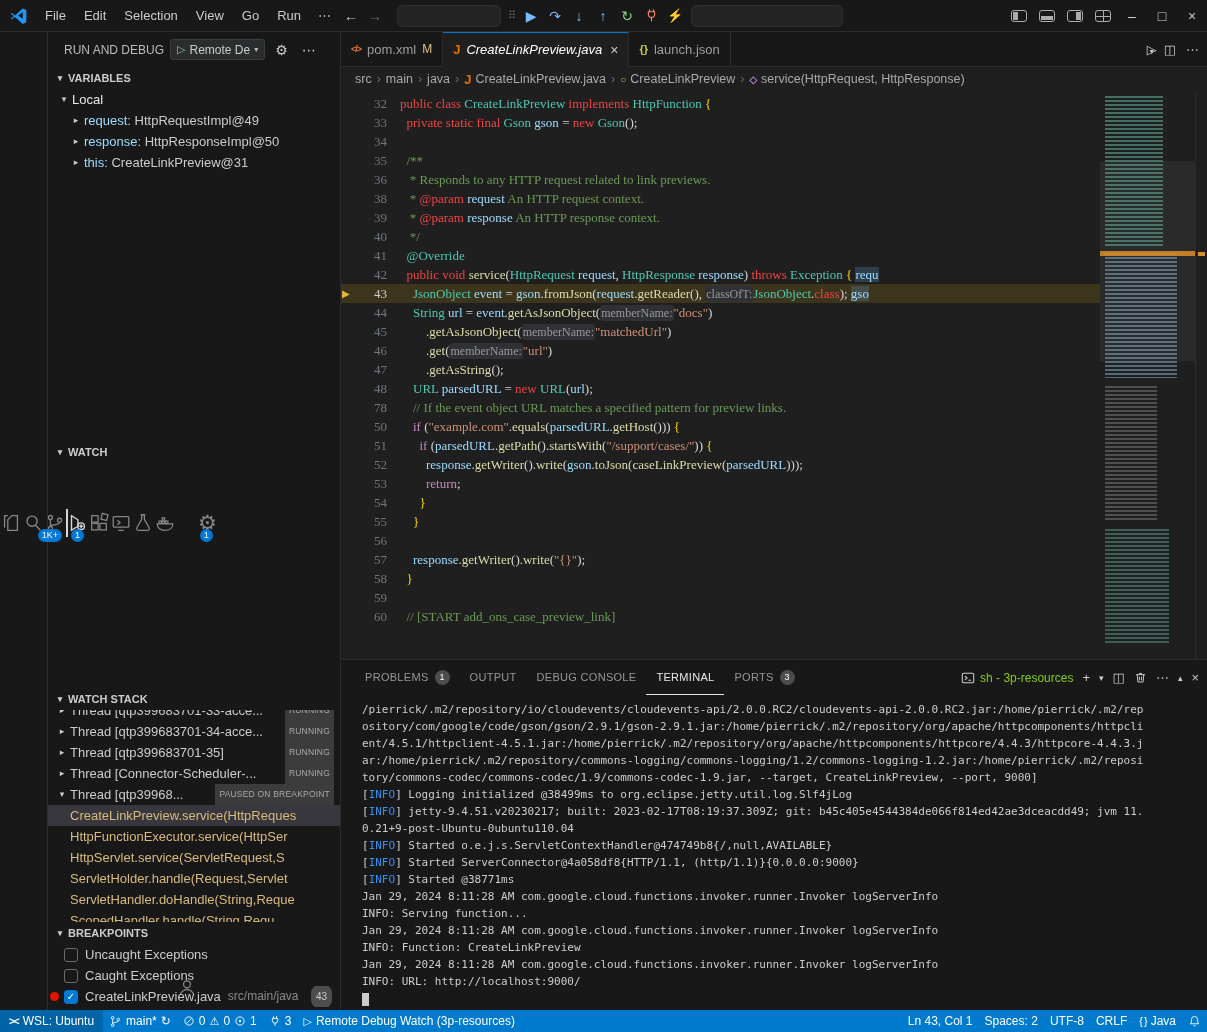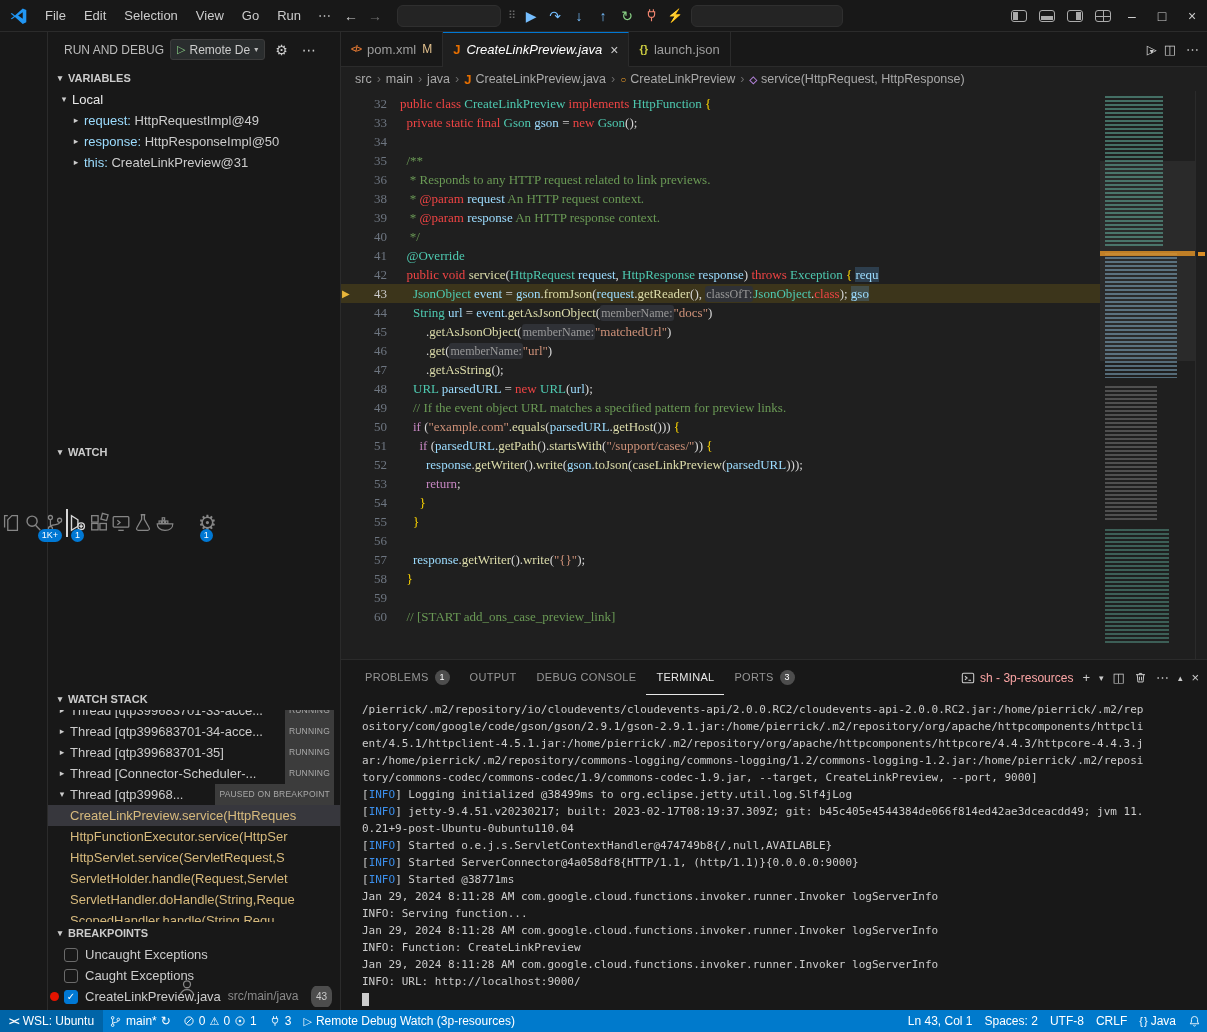--- a/index.html
+++ b/index.html
@@ -121,21 +121,21 @@
 .ruler-mark{position:absolute;left:2px;right:2px;top:161px;height:4px;background:#da8e26}
 
 
 .panel{height:351px;flex:none;background:#181818;border-top:1px solid #2b2b2b;display:flex;flex-direction:column}
 .panel-header{height:35px;display:flex;align-items:center;padding:0 8px 0 14px;flex:none}
 .p-tabs{display:flex;align-items:stretch;height:35px}
 .p-tab{display:flex;align-items:center;gap:6px;padding:0 10px;font-size:11px;letter-spacing:.3px;color:#969696;border-bottom:1px solid transparent}
 .p-tab.active{color:#e7e7e7;border-bottom-color:#e7e7e7}
 .p-badge{background:#4d4d4d;color:#ffffff;font-size:9px;border-radius:8px;min-width:15px;height:15px;line-height:15px;text-align:center;padding:0 3px}
 .p-right{margin-left:auto;display:flex;align-items:center;gap:9px;color:#cccccc}
-.shell-item{display:flex;align-items:center;gap:5px;font-size:12px;color:#fca5a5}
+.shell-item{display:flex;align-items:center;gap:5px;font-size:12px;color:#84cc16}
 .p-icon{font-size:13px;color:#cccccc}
 .p-icon.small{font-size:9px}
 .terminal{flex:1;padding:6px 0 0 21px;font-family:"DejaVu Sans Mono","Liberation Mono",monospace;font-size:11px;overflow:hidden}
 .t-line{height:17px;line-height:17px;white-space:pre;overflow:hidden}
 .tk-tw{color:#cccccc}.tk-tb{color:#3b8eea}
 .t-cursor{display:inline-block;width:7px;height:13px;background:#cccccc;vertical-align:middle}
 
 
 .statusbar{position:absolute;left:0;right:0;bottom:0;height:22px;background:#007acc;color:#ffffff;display:flex;align-items:center;font-size:12px}
 .sb-item{display:flex;align-items:center;gap:4px;padding:0 6px;height:22px;white-space:nowrap}
@@ -516,21 +516,21 @@
             <span class="ln">47</span>
             <span class="lt"><span class="tk-d">        .</span><span class="tk-f">getAsString</span><span class="tk-d">();</span></span>
           </div>
           <div class="code-line">
             <span class="glyph"></span>
             <span class="ln">48</span>
             <span class="lt"><span class="tk-d">    </span><span class="tk-t">URL</span><span class="tk-d"> </span><span class="tk-v">parsedURL</span><span class="tk-d"> = </span><span class="tk-k">new</span><span class="tk-d"> </span><span class="tk-t">URL</span><span class="tk-d">(</span><span class="tk-v">url</span><span class="tk-d">);</span></span>
           </div>
           <div class="code-line">
             <span class="glyph"></span>
-            <span class="ln">49</span>
+            <span class="ln">78</span>
             <span class="lt"><span class="tk-c">    // If the event object URL matches a specified pattern for preview links.</span></span>
           </div>
           <div class="code-line">
             <span class="glyph"></span>
             <span class="ln">50</span>
             <span class="lt"><span class="tk-d">    </span><span class="tk-kc">if</span><span class="tk-d"> (</span><span class="tk-s">"example.com"</span><span class="tk-d">.</span><span class="tk-f">equals</span><span class="tk-d">(</span><span class="tk-v">parsedURL</span><span class="tk-d">.</span><span class="tk-f">getHost</span><span class="tk-d">())) </span><span class="tk-b">{</span></span>
           </div>
           <div class="code-line">
             <span class="glyph"></span>
             <span class="ln">51</span>

